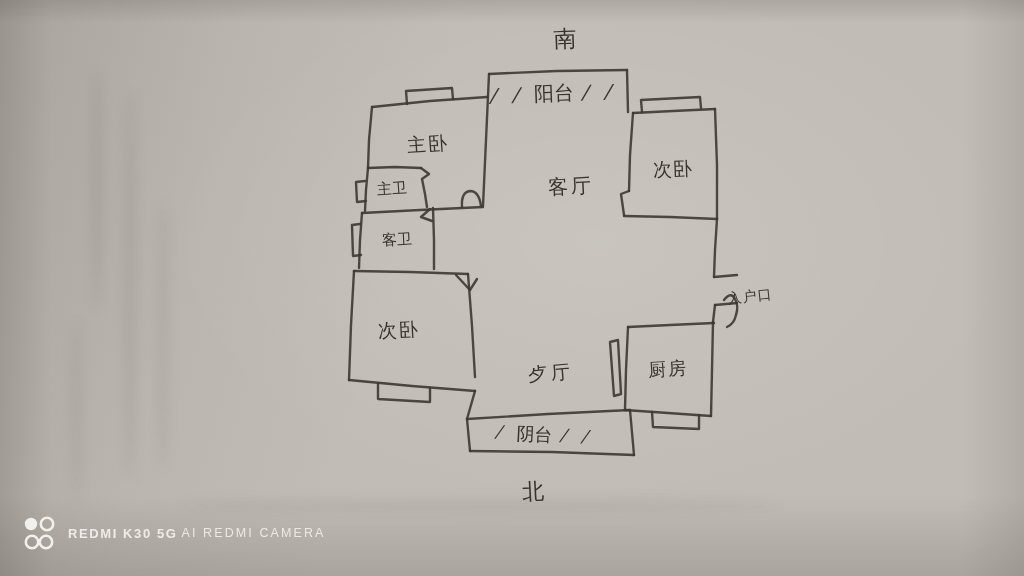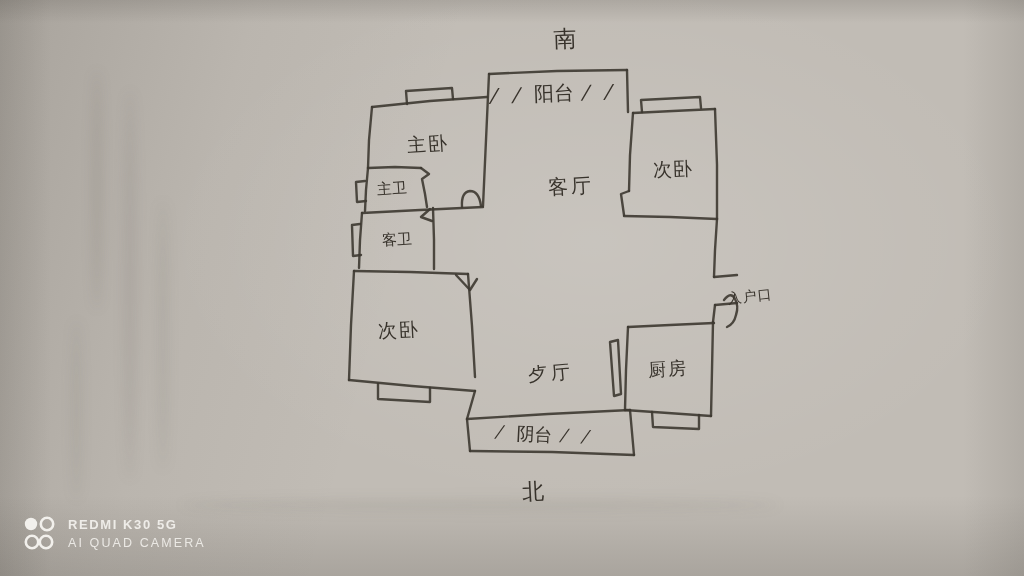--- a/index.html
+++ b/index.html
@@ -34,21 +34,21 @@
     position:absolute;color:#38332c;white-space:nowrap;
     transform:translate(-50%,-50%);line-height:1;
   }
   .hatch-row{display:flex;align-items:center;gap:9px;}
   .hatch{display:inline-block;transform:skewX(-18deg);letter-spacing:5px;font-size:0.95em;}
 
   .watermark{
     position:absolute;left:22px;top:514px;display:flex;align-items:center;gap:10px;
     color:#f2f0ec;font-family:"Liberation Sans",sans-serif;
   }
-  .wm-text{display:flex;flex-direction:column;gap:4px;}
+  .wm-text{display:flex;gap:4px;}
   .wm-line1{font-size:13px;letter-spacing:1.6px;font-weight:bold;opacity:0.95;}
   .wm-line2{font-size:12.5px;letter-spacing:2.1px;opacity:0.9;}
 </style>
 </head>
 <body>
 
 <div class="photo">
 
   <div class="shade s1"></div>
   <div class="shade s2"></div>
@@ -172,17 +172,17 @@
 
   <div class="watermark">
     <svg width="36" height="38" viewBox="0 0 36 38">
       <circle cx="9" cy="10" r="6.2" fill="#f2f0ec"></circle>
       <circle cx="25" cy="10" r="6.2" fill="none" stroke="#f2f0ec" stroke-width="2.6"></circle>
       <circle cx="10" cy="28" r="6.2" fill="none" stroke="#f2f0ec" stroke-width="2.6"></circle>
       <circle cx="24" cy="28" r="6.2" fill="none" stroke="#f2f0ec" stroke-width="2.6"></circle>
     </svg>
     <div class="wm-text">
       <span class="wm-line1">REDMI K30 5G</span>
-      <span class="wm-line2">AI QUAD CAMERA</span>
+      <span class="wm-line2">AI REDMI CAMERA</span>
     </div>
   </div>
 
 </div>
 
 </body></html>

